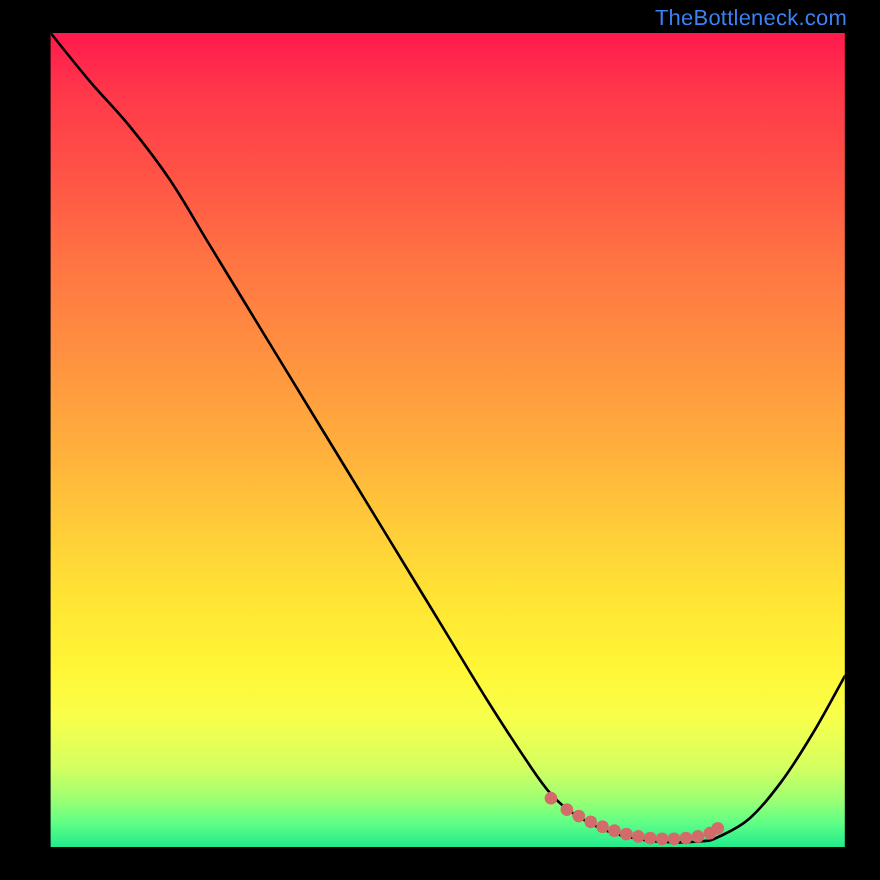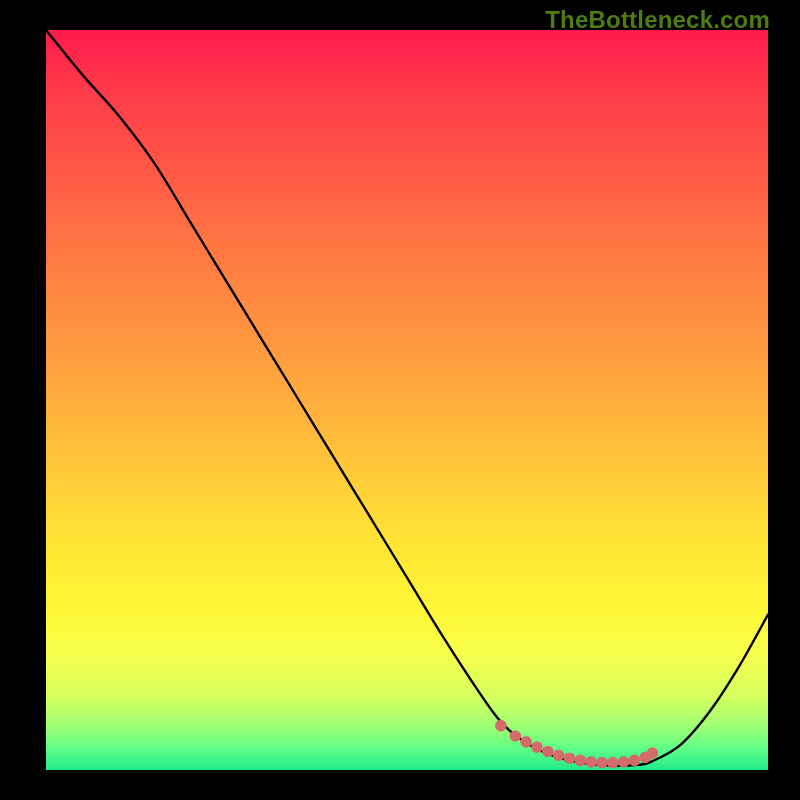--- a/index.html
+++ b/index.html
@@ -38,23 +38,23 @@
       #d6ff60 90%,
       #a0ff72 94%,
       #60ff86 97%,
       #22eb8c 100%);
   }
   .attribution {
     position: absolute;
     top: 6px;
     right: 30px;
     font-family: Arial, Helvetica, sans-serif;
-    font-size: 24px;
-    font-weight: 700;
-    color: #4d7c0f;
+    font-size: 20px;
+    font-weight: 400;
+    color: #3b82f6;
     letter-spacing: 0.2px;
   }
   svg.curve {
     position: absolute;
     left: 0;
     top: 0;
     width: 722px;
     height: 740px;
   }
 </style>

